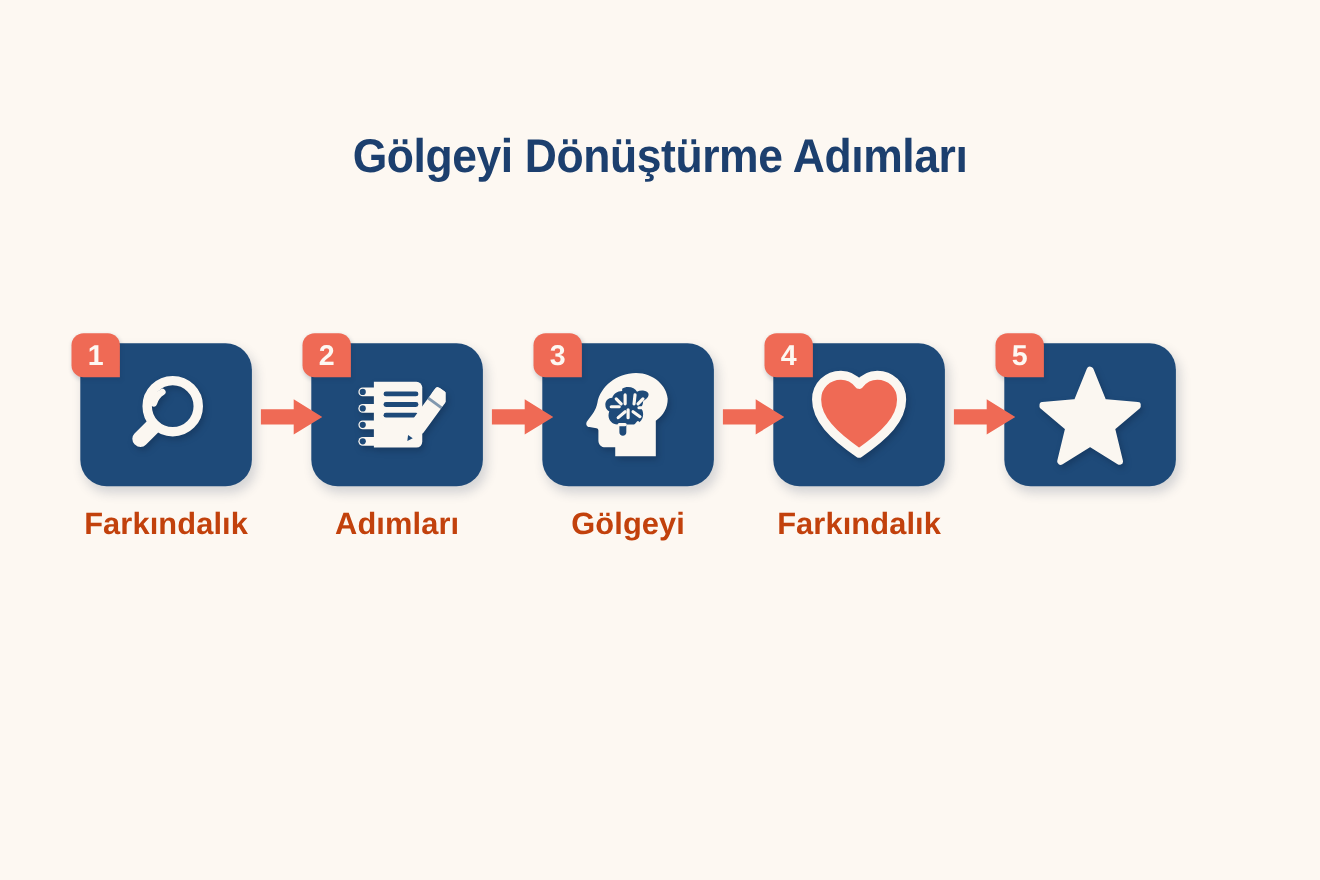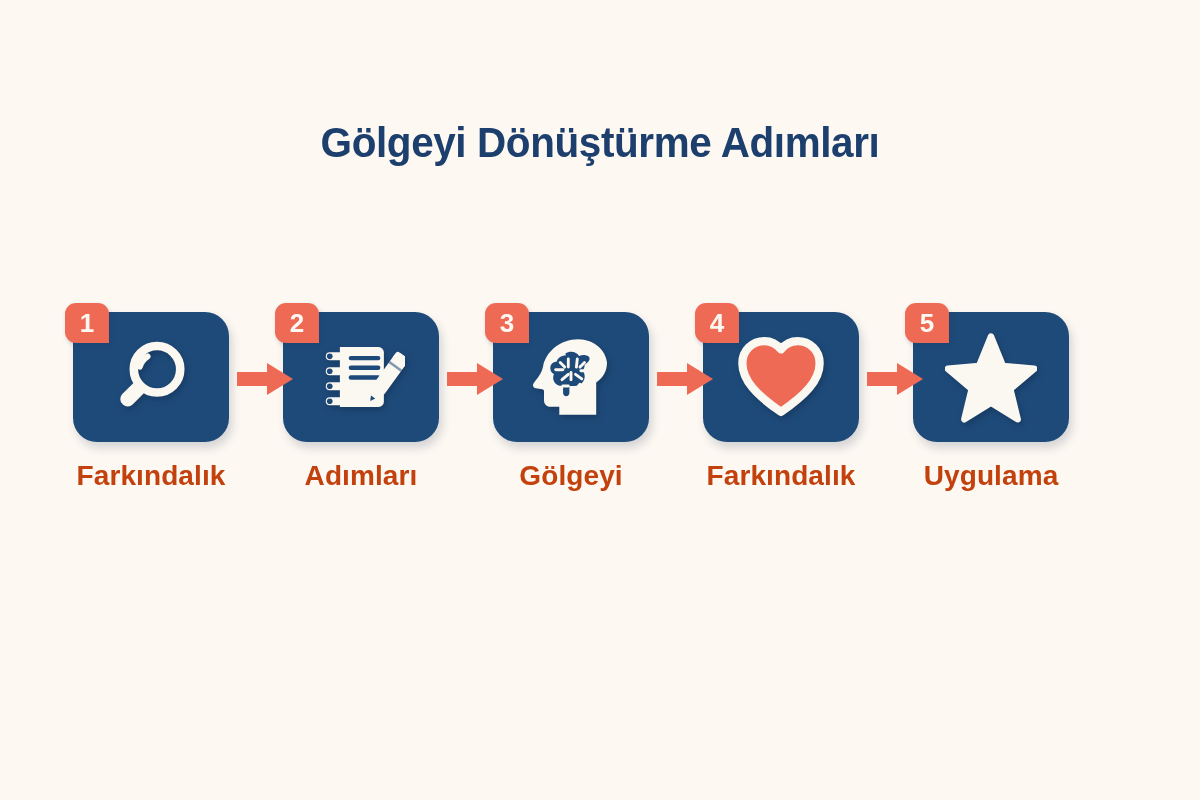--- a/index.html
+++ b/index.html
@@ -238,21 +238,20 @@
 
     <div class="step step-4">
       <div class="card">
         <div class="icon-wrap">
           <svg width="94" height="94" viewBox="0 0 100 100" aria-hidden="true">
             <path d="M50 6 L63 38 L97 41 L71 63 L79 96 L50 78 L21 96 L29 63 L3 41 L37 38 Z" fill="#fbf7f1" stroke="#fbf7f1" stroke-width="7" stroke-linejoin="round"></path>
           </svg>
         </div>
       </div>
       <div class="badge">5</div>
-      <div class="step-label">Uygulama</div>
     </div>
 
     <div class="arrow arrow-0">
       <svg width="56" height="34" viewBox="0 0 56 34" aria-hidden="true">
         <path d="M0 10h30V1l26 16-26 16v-9H0z" fill="#ef6a55"></path>
       </svg>
     </div>
     <div class="arrow arrow-1">
       <svg width="56" height="34" viewBox="0 0 56 34" aria-hidden="true">
         <path d="M0 10h30V1l26 16-26 16v-9H0z" fill="#ef6a55"></path>

